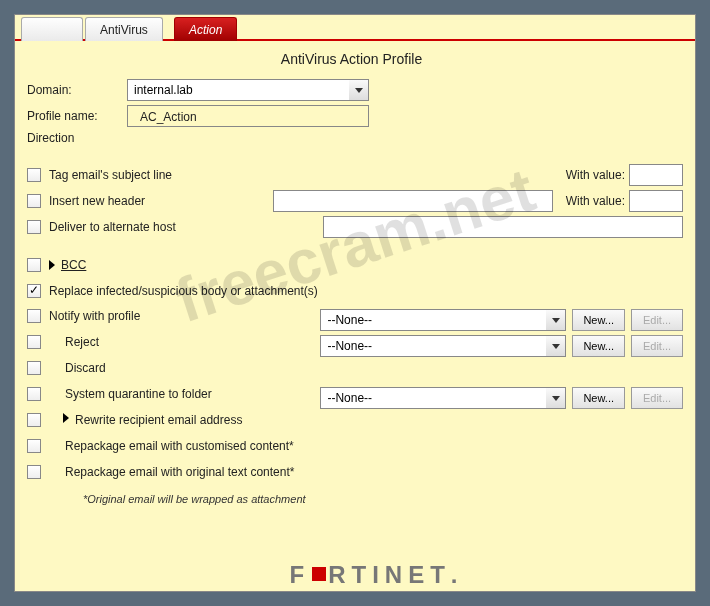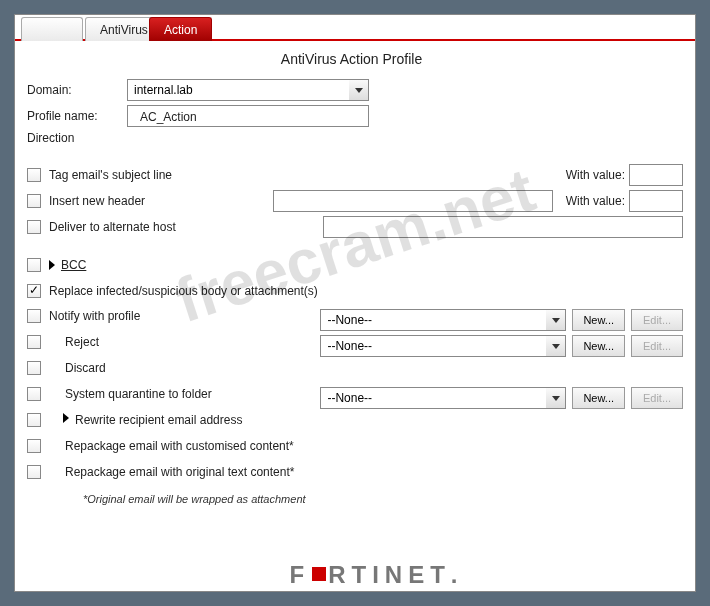--- a/index.html
+++ b/index.html
@@ -6,21 +6,21 @@
   body {
     background: #5a6b7a;
     font-family: Arial, sans-serif;
     font-size: 12px;
     color: #222;
     padding: 14px;
     width: 710px;
     height: 606px;
   }
   .panel {
-    background: #ffffff;
+    background: #fef9c3;
     border: 1px solid #888;
     height: 578px;
     position: relative;
     overflow: hidden;
   }
   .tabbar {
     position: relative;
     height: 26px;
     border-bottom: 2px solid #c00;
   }
@@ -33,24 +33,25 @@
     border: 1px solid #aaa;
     border-bottom: none;
     border-radius: 3px 3px 0 0;
     background: linear-gradient(#fefefe,#eaeaea);
     font-size: 12px;
     cursor: pointer;
   }
   .tab.blank { left: 6px; width: 62px; }
   .tab.av { left: 70px; }
   .tab.action {
-    left: 134px;
+    left: 159px;
     background: linear-gradient(#d82020,#a00000);
     border-color: #a00000;
     color: #fff;
+    font-style: italic;
   }
   .page-title {
     text-align: center;
     font-size: 14px;
     padding: 10px 7px 12px 0;
   }
   .form-area { padding: 0 12px; }
   .row { display: flex; align-items: center; margin-bottom: 4px; }
   .label-col { width: 100px; }
   .select-wrap {

